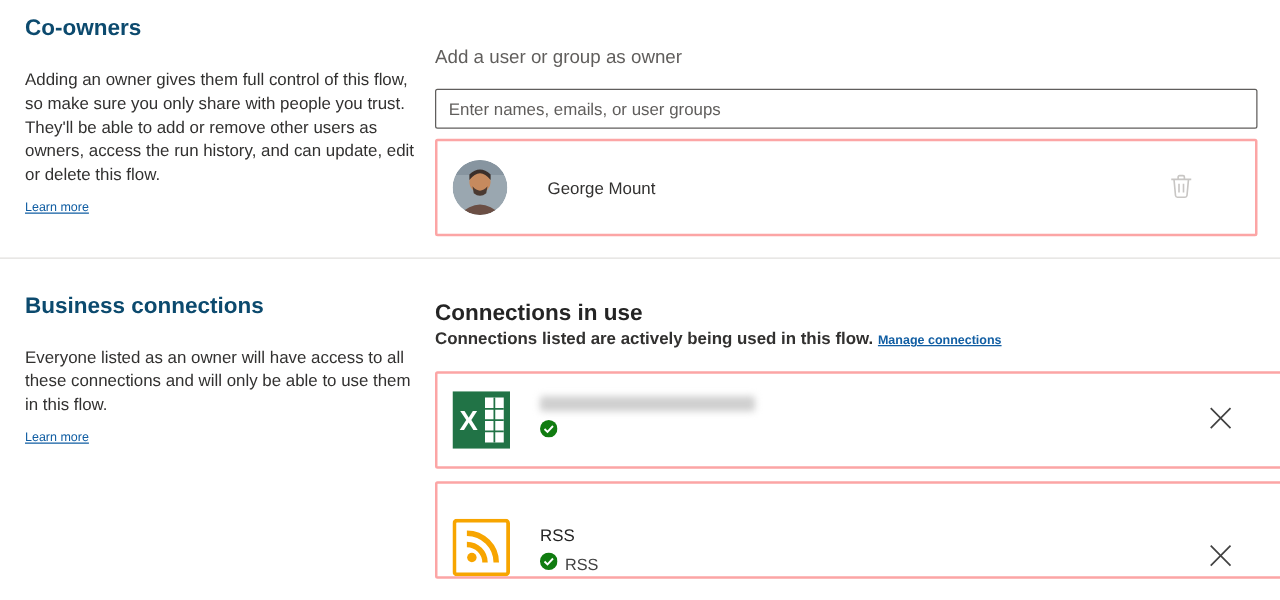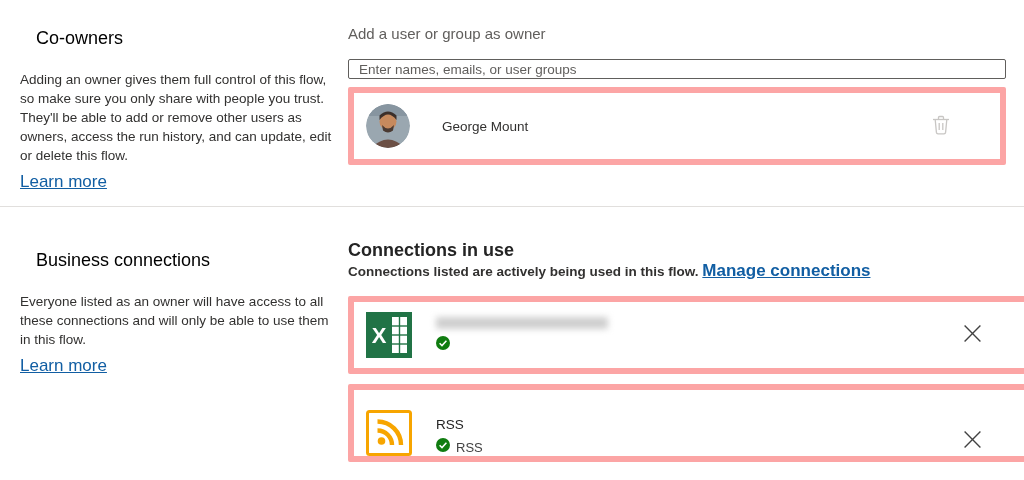--- a/index.html
+++ b/index.html
@@ -2,41 +2,41 @@
 <html><head>
 <meta charset="utf-8">
 <style>
   * { box-sizing: border-box; }
   html, body { margin: 0; padding: 0; }
   body {
     width: 1024px; height: 480px; position: relative; overflow: hidden;
     background: #ffffff; color: #323130;
     font-family: "Liberation Sans", sans-serif;
   }
-  .section-title { font-size: 18px; font-weight: 400; color: #000000; margin: 16px; }
+  .section-title { font-size: 18px; font-weight: 700; color: #0c4a6e; margin: 0; }
   .desc { font-size: 13.5px; line-height: 19px; margin: 21px 0 7px 0; color: #323130; }
   a.learn-link, a.inline-link {
-    color: #115ea3; font-size: 17px; text-decoration: underline; cursor: pointer;
+    color: #115ea3; font-size: 10px; text-decoration: underline; cursor: pointer;
   }
   
   #coowners-left   { position: absolute; left: 20px;  top: 12px;  width: 312px; }
-  #coowners-right  { position: absolute; left: 348px; top: 24px;  width: 658px; }
+  #coowners-right  { position: absolute; left: 348px; top: 36px;  width: 658px; }
   #section-divider { position: absolute; left: 0; top: 206px; width: 1024px; border-top: 1px solid #e1dfdd; }
   #connections-left  { position: absolute; left: 20px;  top: 234px; width: 312px; }
   #connections-right { position: absolute; left: 348px; top: 240px; width: 690px; }
   
   .panel-label { font-size: 15px; color: #605e5c; line-height: 20px; }
   .owner-input {
-    margin-top: 15px; width: 100%; height: 20px; border: 1px solid #605e5c;
+    margin-top: 15px; width: 100%; height: 32px; border: 1px solid #605e5c;
     border-radius: 2px; padding: 0 10px; font-size: 13.5px;
     font-family: "Liberation Sans", sans-serif; color: #323130; outline: none;
   }
   .owner-input::placeholder { color: #605e5c; }
   .card {
-    border: 6px solid #fca5a5; border-radius: 2px; background: #fff;
+    border: 2px solid #fca5a5; border-radius: 2px; background: #fff;
     display: flex; align-items: center; padding-left: 12px;
   }
   .owner-card { margin-top: 8px; height: 78px; }
   .avatar { width: 44px; height: 44px; border-radius: 50%; overflow: hidden; flex: 0 0 auto; }
   .owner-name { margin-left: 32px; font-size: 13.5px; color: #323130; }
   .icon-btn {
     margin-left: auto; margin-right: 46px; background: none; border: none;
     padding: 4px; cursor: pointer; display: flex; align-items: center; justify-content: center;
   }
   

